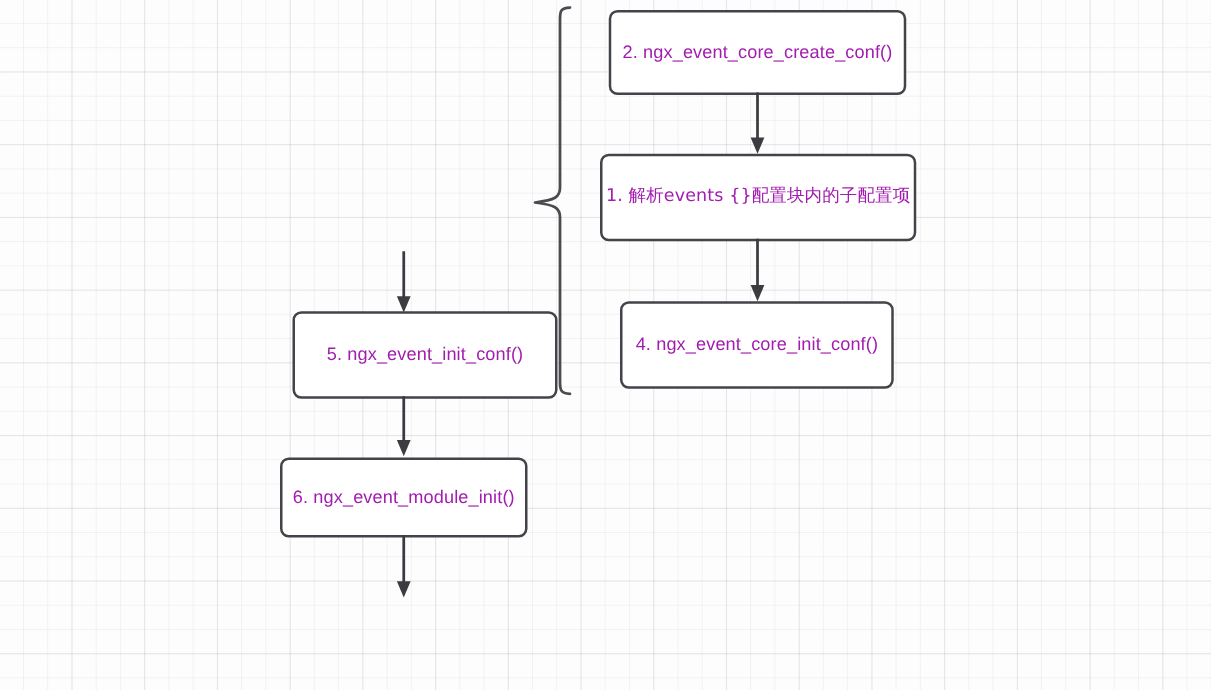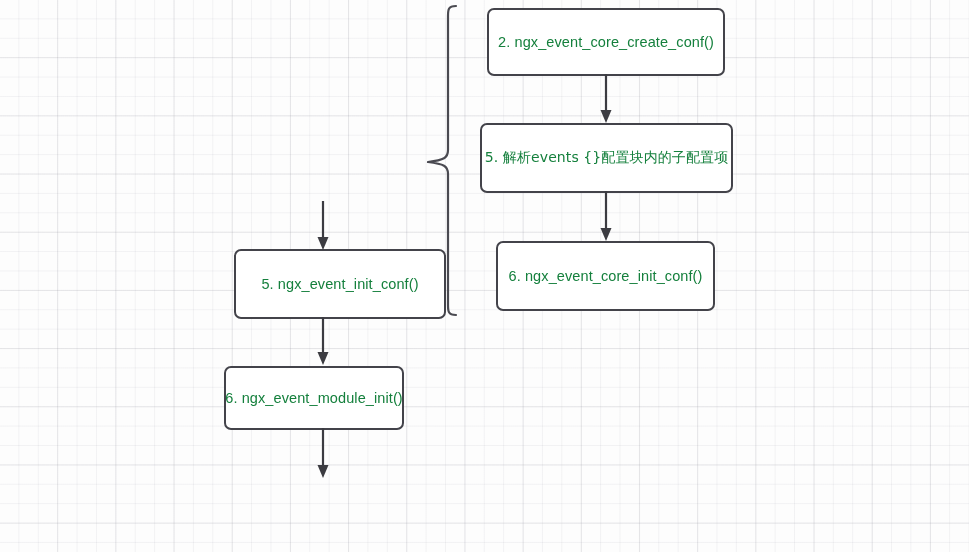--- a/index.html
+++ b/index.html
@@ -32,21 +32,21 @@
   }
   .node {
     position: absolute;
     box-sizing: border-box;
     background: #ffffff;
     border: 2px solid #43434a;
     border-radius: 7px;
     display: flex;
     align-items: center;
     justify-content: center;
-    color: #15803d;
+    color: #a21caf;
     font-size: 14.5px;
     letter-spacing: 0.1px;
     line-height: 1.25;
     text-align: center;
     padding: 0 10px;
     white-space: nowrap;
   }
   .node.cjk {
     font-family: "DejaVu Sans", "Liberation Sans", sans-serif;
     font-size: 14px;
@@ -87,35 +87,35 @@
              C 24 164, 28 166, 28 174
              L 28 305
              C 28 311, 28 315, 36 315"></path>
   </svg>
 
 
   <div class="node" style="left:234px; top:249px; width:212px; height:70px;">
     <span>5. ngx_event_init_conf()</span>
   </div>
 
-  <div class="node" style="left:224px; top:366px; width:180px; height:64px;">
+  <div class="node" style="left:224px; top:366px; width:198px; height:64px;">
     <span>6. ngx_event_module_init()</span>
   </div>
 
 
   <div class="node" style="left:487px; top:8px; width:238px; height:68px;">
     <span>2. ngx_event_core_create_conf()</span>
   </div>
 
   <div class="node cjk" style="left:480px; top:123px; width:253px; height:70px;">
-    <span>5. 解析events {}配置块内的子配置项</span>
+    <span>1. 解析events {}配置块内的子配置项</span>
   </div>
 
   <div class="node" style="left:496px; top:241px; width:219px; height:70px;">
-    <span>6. ngx_event_core_init_conf()</span>
+    <span>4. ngx_event_core_init_conf()</span>
   </div>
 
   <svg class="edge" style="left:313px; top:201px; width:20px; height:52px;" viewBox="0 0 20 52">
     <line x1="10" y1="0" x2="10" y2="39"></line>
     <polygon points="10,49 4.5,36 15.5,36"></polygon>
   </svg>
 
   <svg class="edge" style="left:313px; top:317px; width:20px; height:52px;" viewBox="0 0 20 52">
     <line x1="10" y1="0" x2="10" y2="38"></line>
     <polygon points="10,48 4.5,35 15.5,35"></polygon>

